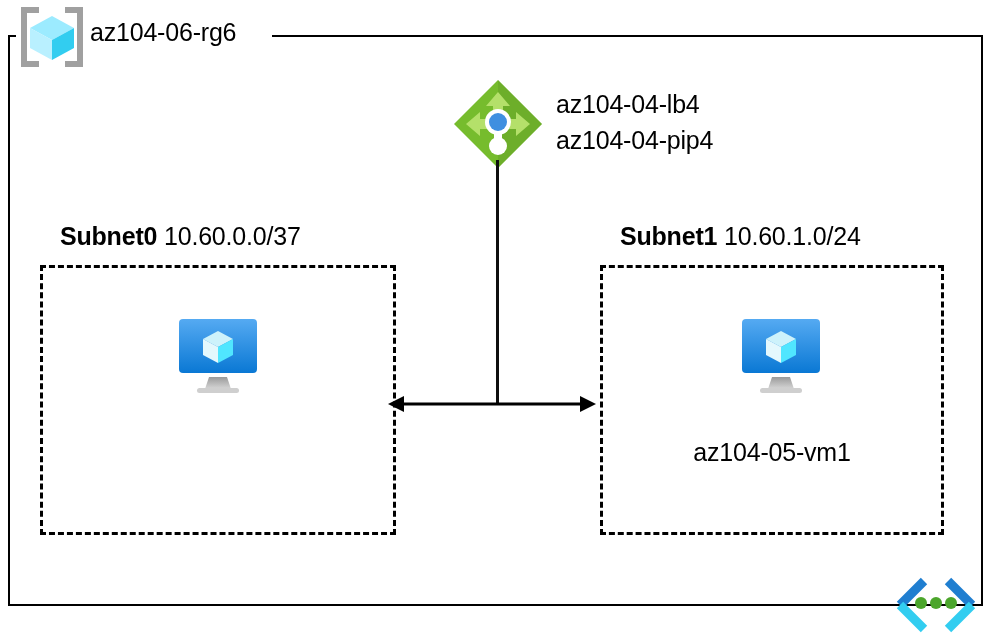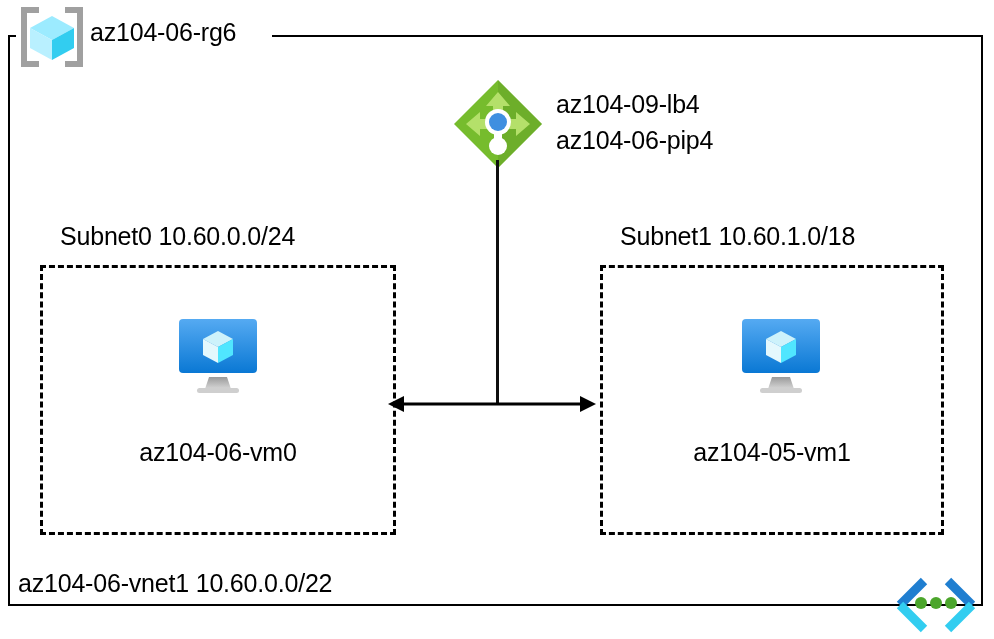--- a/index.html
+++ b/index.html
@@ -108,21 +108,21 @@
 
   
   .subnet-head {
     position: absolute;
     font-size: 25px;
     color: #000000;
     white-space: nowrap;
     letter-spacing: -0.2px;
   }
   .subnet-head .nm {
-    font-weight: normal;
+    font-weight: bold;
     margin-top: 24px;
   }
   .subnet-head-0 { left: 60px; top: 222px; }
   .subnet-head-1 { left: 620px; top: 222px; }
 
   
   .subnet-box {
     position: absolute;
     border: 3px dashed #000000;
     box-sizing: border-box;
@@ -226,33 +226,33 @@
 
       <path d="M78 46 L64 58 L64 51 L50 51 L50 41 L64 41 L64 34 Z" fill="#b4e06a"></path>
 
       <circle cx="46" cy="44" r="13" fill="#ffffff"></circle>
       <rect x="42" y="50" width="8" height="18" fill="#ffffff"></rect>
       <circle cx="46" cy="68" r="9" fill="#ffffff"></circle>
       <circle cx="46" cy="44" r="9" fill="#3f8fe0"></circle>
     </svg>
   </div>
   <div class="lb-labels">
-    <div>az104-09-lb4</div>
-    <div>az104-06-pip4</div>
+    <div>az104-04-lb4</div>
+    <div>az104-04-pip4</div>
   </div>
   <div class="lb-stem"></div>
 
   <div class="subnet-head subnet-head-0">
     <span class="nm">Subnet0</span>
-    <span>10.60.0.0/24</span>
+    <span>10.60.0.0/37</span>
   </div>
 
   <div class="subnet-head subnet-head-1">
     <span class="nm">Subnet1</span>
-    <span>10.60.1.0/18</span>
+    <span>10.60.1.0/24</span>
   </div>
 
   <div class="subnet-box subnet-box-0"></div>
   <div class="vm-icon vm-icon-0">
     <svg width="86" height="80" viewBox="0 0 86 80">
       <defs>
         <linearGradient id="vmg0" x1="0" y1="0" x2="0" y2="1">
           <stop offset="0%" stop-color="#55aaf2"></stop>
           <stop offset="100%" stop-color="#0a78d4"></stop>
         </linearGradient>
@@ -264,21 +264,20 @@
       <rect x="4" y="4" width="78" height="54" rx="4" fill="url(#vmg0)"></rect>
       <path d="M34 62 L52 62 L56 74 L30 74 Z" fill="url(#vms0)"></path>
       <rect x="22" y="73" width="42" height="5" rx="2.5" fill="#cfcfcf"></rect>
 
       <path d="M43 16 L58 24 L43 32 L28 24 Z" fill="#cdf2fb"></path>
       <path d="M28 24 L43 32 L43 48 L28 40 Z" fill="#e4f8fd"></path>
       <path d="M58 24 L58 40 L43 48 L43 32 Z" fill="#50e6ff"></path>
     </svg>
   </div>
   <div class="vm-labels vm-labels-0">
-    <div>az104-06-vm0</div>
   </div>
 
   <div class="subnet-box subnet-box-1"></div>
   <div class="vm-icon vm-icon-1">
     <svg width="86" height="80" viewBox="0 0 86 80">
       <defs>
         <linearGradient id="vmg1" x1="0" y1="0" x2="0" y2="1">
           <stop offset="0%" stop-color="#55aaf2"></stop>
           <stop offset="100%" stop-color="#0a78d4"></stop>
         </linearGradient>
@@ -300,21 +299,20 @@
   </div>
 
   <div class="connector">
     <svg width="212" height="32" viewBox="0 0 212 32">
       <line x1="14" y1="16" x2="198" y2="16" stroke="#000000" stroke-width="3"></line>
       <path d="M2 16 L18 8 L18 24 Z" fill="#000000"></path>
       <path d="M210 16 L194 8 L194 24 Z" fill="#000000"></path>
     </svg>
   </div>
 
-  <div class="vnet-label">az104-06-vnet1 10.60.0.0/22</div>
 
   <div class="vnet-icon">
     <svg width="92" height="60" viewBox="0 0 92 60">
 
       <path d="M34 6 L10 30" stroke="#1f7ed0" stroke-width="9" stroke-linecap="butt" fill="none"></path>
       <path d="M58 6 L82 30" stroke="#1f7ed0" stroke-width="9" stroke-linecap="butt" fill="none"></path>
 
       <path d="M10 30 L34 54" stroke="#32cdf0" stroke-width="9" stroke-linecap="butt" fill="none"></path>
       <path d="M82 30 L58 54" stroke="#32cdf0" stroke-width="9" stroke-linecap="butt" fill="none"></path>
 

